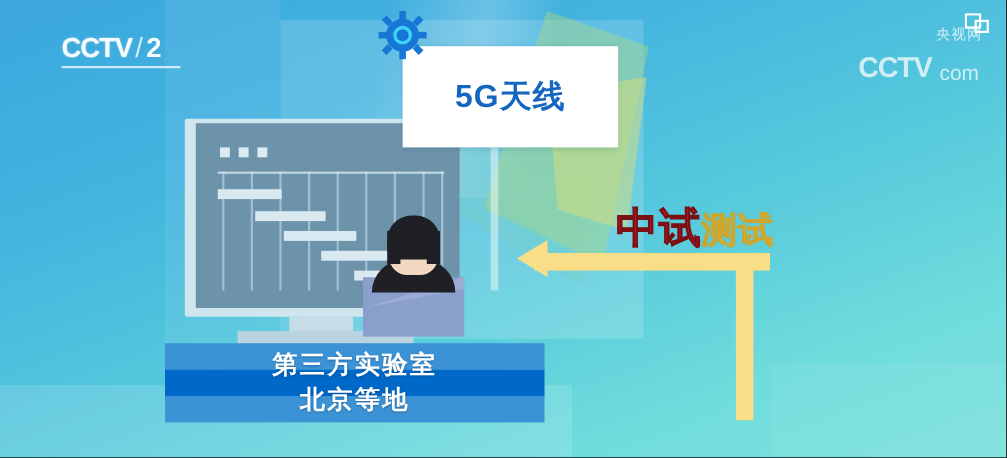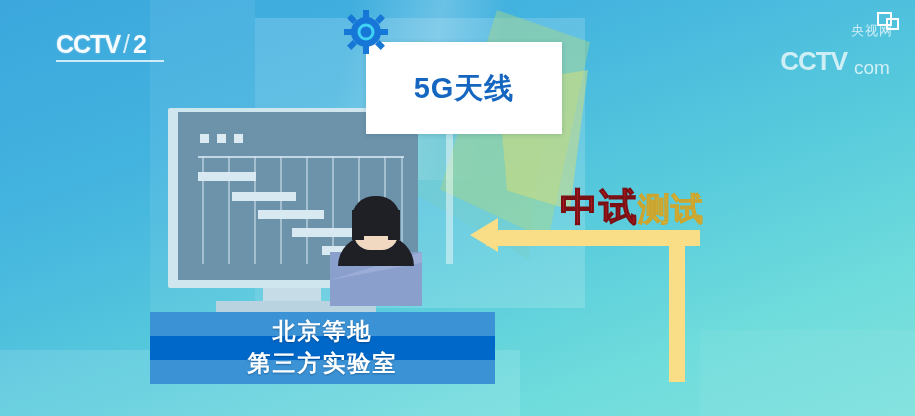--- a/index.html
+++ b/index.html
@@ -191,22 +191,22 @@
 
   <div id="test-label">
     <span class="tl-red">中试</span><span class="tl-yellow">测试</span>
   </div>
 
   <div id="banner">
     <div class="band band-a"></div>
     <div class="band band-b"></div>
     <div class="band band-c"></div>
     <div class="banner-text">
+      <div class="bt">第三方实验室</div>
       <div class="bt">北京等地</div>
-      <div class="bt">第三方实验室</div>
     </div>
   </div>
 
   <div id="cctv2">
     <div class="c2-row">
       <span class="c2-text">CCTV</span>
       <span class="c2-slash">/</span>
       <span class="c2-num">2</span>
     </div>
     <div class="c2-under"></div>

